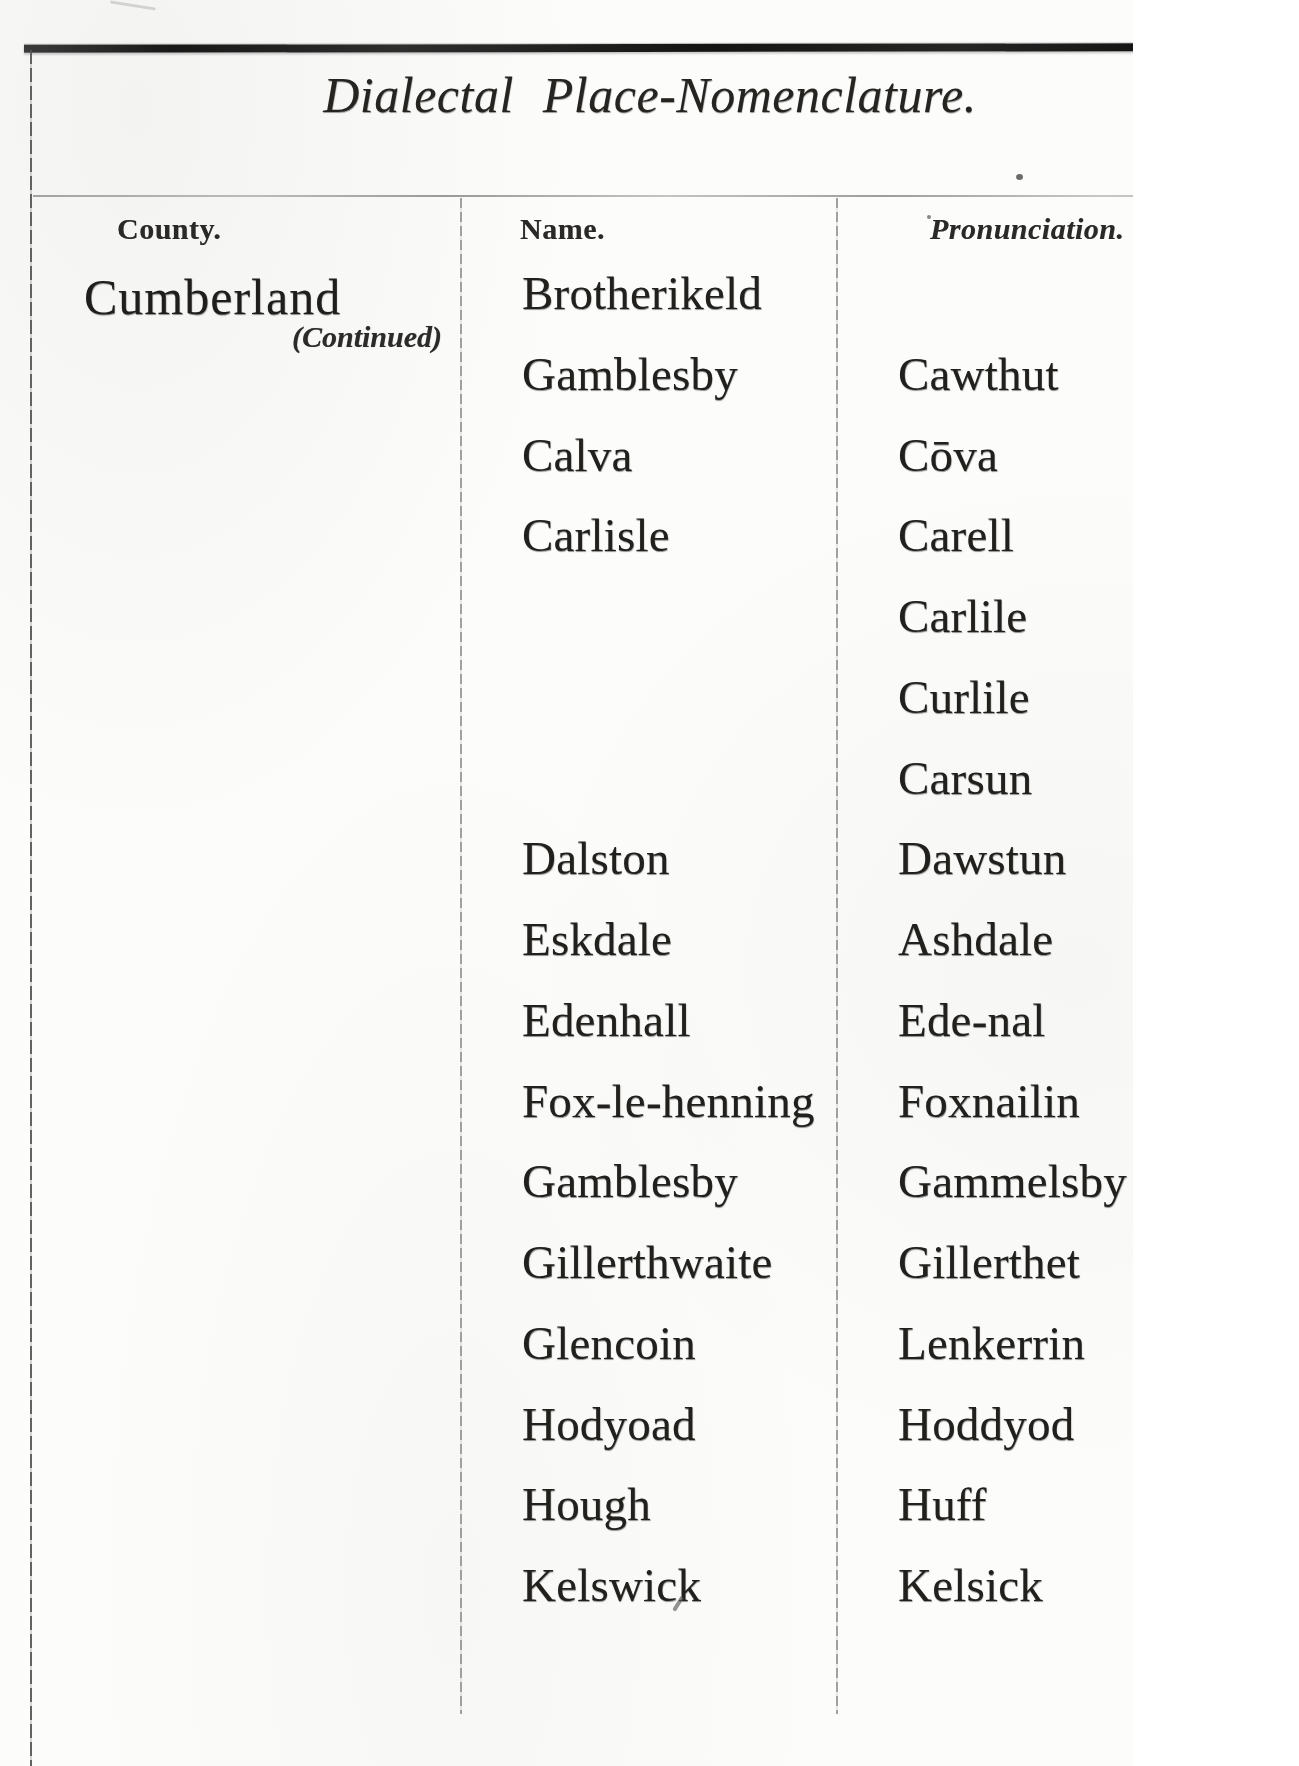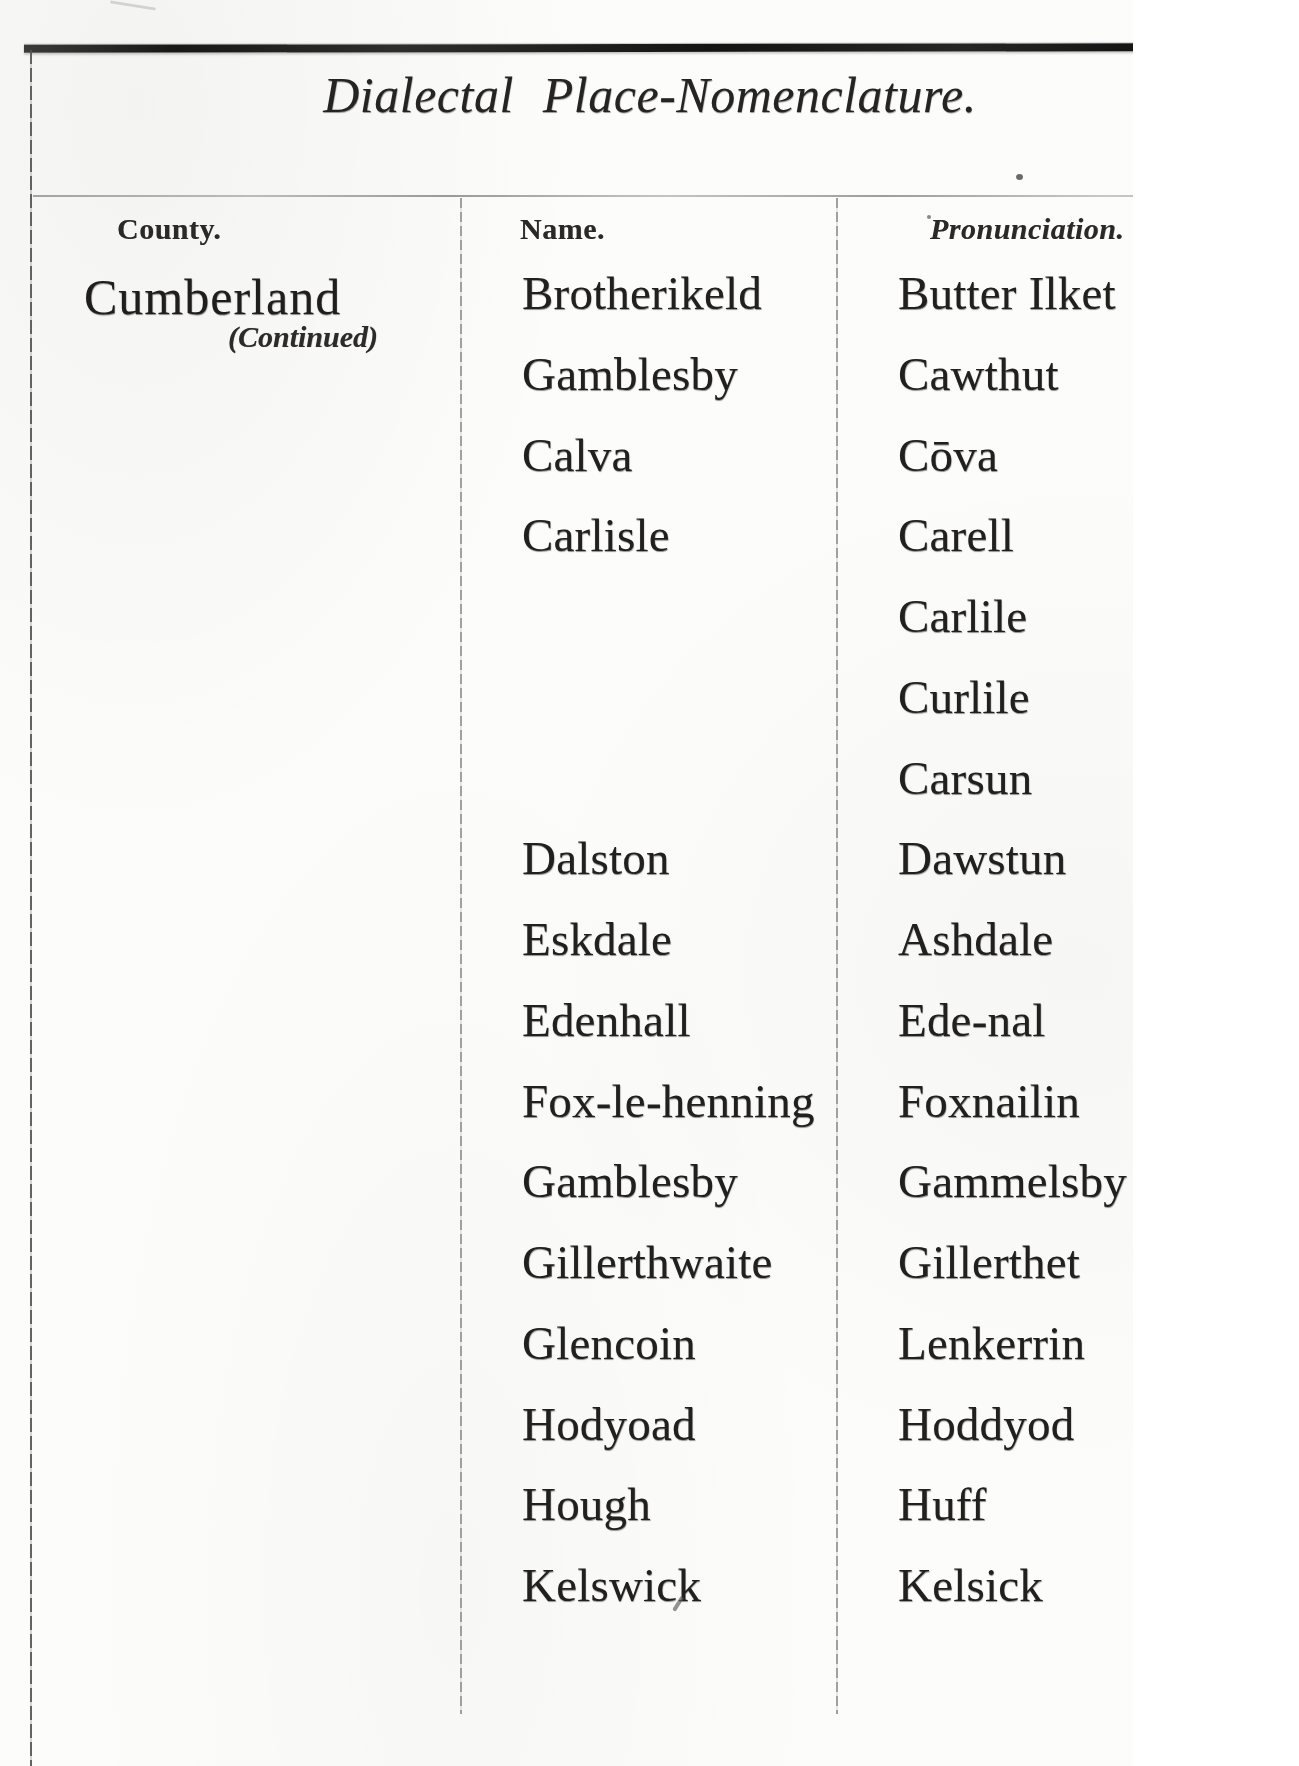--- a/index.html
+++ b/index.html
@@ -103,20 +103,21 @@
     left: 84px; top: 268px;
     font-size: 50px;
     letter-spacing: 1px;
     color: #1f1e1c;
     text-shadow: 0.4px 0.5px 0.9px rgba(25,25,25,0.5);
   }
   .county-continued {
     position: absolute;
     left: 228px; top: 320px;
     width: 214px;
+    text-align: right;
     font-style: italic;
     font-size: 30px;
     font-weight: 600;
     color: #2c2b29;
     text-shadow: 0.3px 0.4px 0.7px rgba(30,30,30,0.45);
   }
 
   
   .rows {
     position: absolute;
@@ -192,21 +193,20 @@
   <div class="col-header county">County.</div>
   <div class="col-header name">Name.</div>
   <div class="col-header pron">Pronunciation.</div>
 
   <div class="county-name">Cumberland</div>
   <div class="county-continued">(Continued)</div>
 
   <div class="rows">
     <div class="row">
       <span class="cell name">Brotherikeld</span>
-      <span class="cell pron">Butter Ilket</span>
     </div>
     <div class="row">
       <span class="cell name">Gamblesby</span>
       <span class="cell pron">Cawthut</span>
     </div>
     <div class="row">
       <span class="cell name">Calva</span>
       <span class="cell pron">Cōva</span>
     </div>
     <div class="row">

